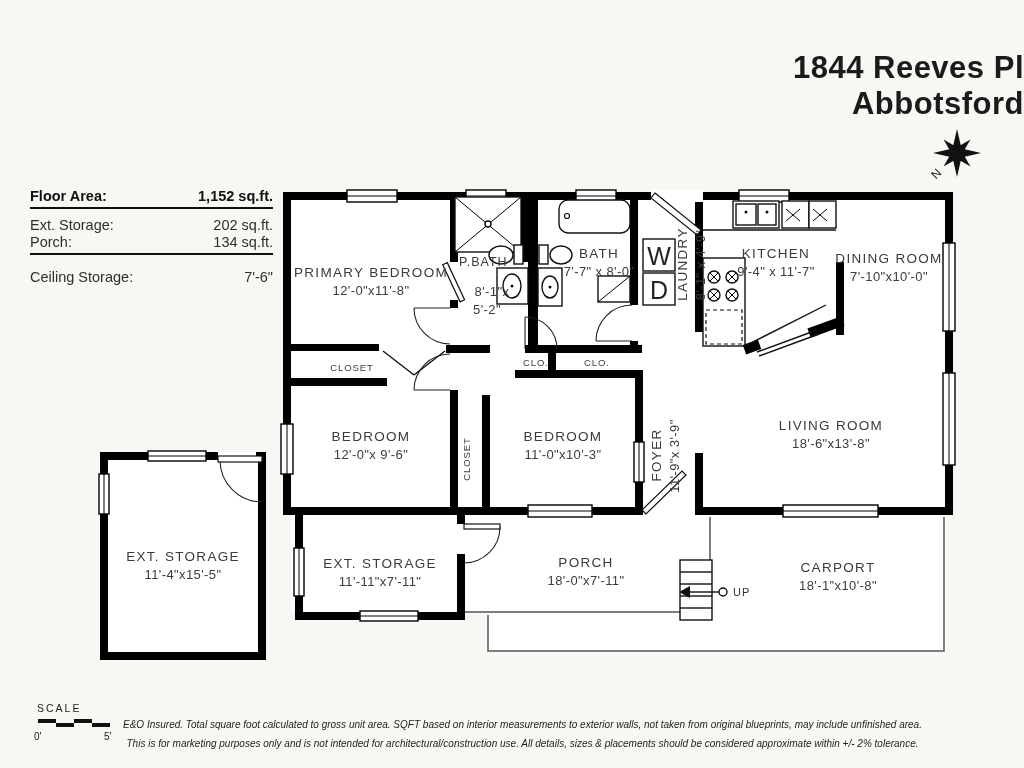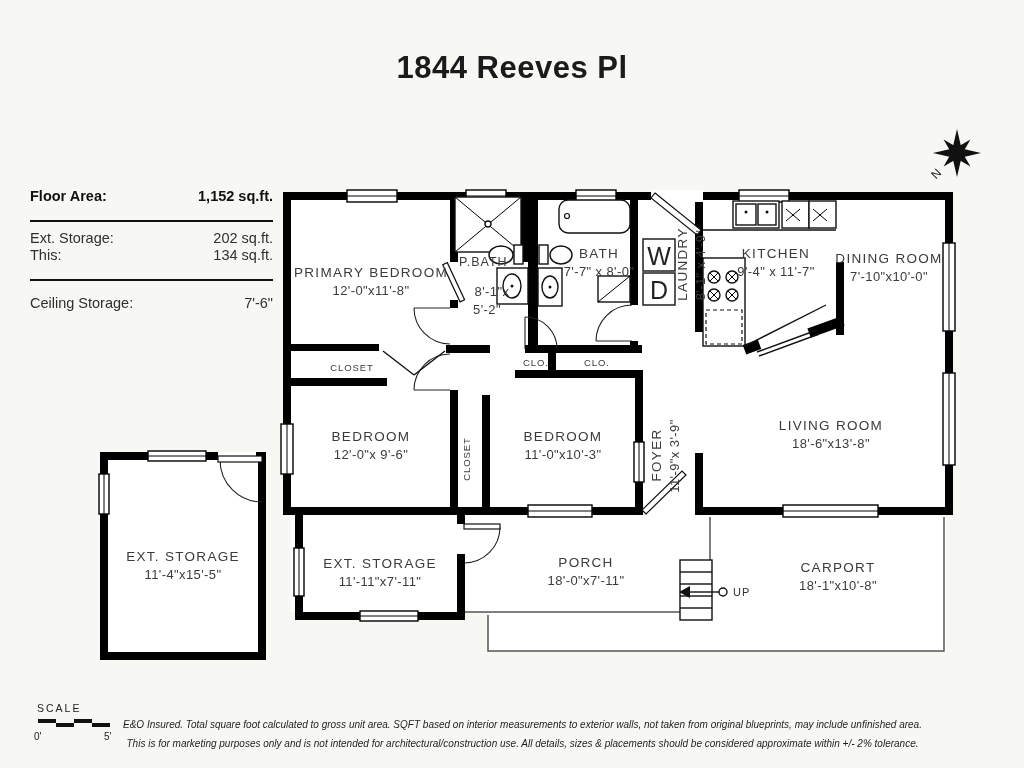--- a/index.html
+++ b/index.html
@@ -3,29 +3,29 @@
 <meta charset="utf-8">
 <style>
   html,body{margin:0;padding:0;}
   body{
     width:1024px;height:768px;position:relative;overflow:hidden;
     background:#f7f7f4;
     font-family:"Liberation Sans",sans-serif;color:#2e2e2e;
   }
   
   .title{
-    position:absolute;left:0;right:0;top:50px;text-align:center;
+    position:absolute;left:0;right:0;top:50px;text-align:right;
     font-size:31px;font-weight:bold;color:#1b1b1b;line-height:36px;letter-spacing:.5px;
   }
   .stats{
     position:absolute;left:30px;top:188px;width:243px;font-size:14.5px;color:#2f2f2f;
   }
   .srow{display:flex;justify-content:space-between;line-height:17px;}
   .srow .v{text-align:right;}
-  .rule{border-bottom:2.5px solid #111;padding-bottom:15px;}
+  .rule{border-bottom:2.5px solid #111;padding-bottom:2px;}
   .bold{font-weight:bold;color:#111;}
   .gap8{margin-top:8px;}
   .gap14{margin-top:14px;}
   .footer{
     position:absolute;left:100px;width:845px;top:716px;text-align:center;
     font-size:10px;font-style:italic;color:#1d1d1d;line-height:18.5px;
   }
   svg{position:absolute;left:0;top:0;}
   
   .wall{fill:#000;}
@@ -46,34 +46,35 @@
   .sct{font:10.5px "Liberation Sans",sans-serif;letter-spacing:2px;fill:#222;}
   .scn{font:10px "Liberation Sans",sans-serif;fill:#222;}
   .up{font:11px "Liberation Sans",sans-serif;letter-spacing:1px;fill:#333;}
   .north{font:12px "Liberation Sans",sans-serif;fill:#222;}
 </style>
 </head>
 <body>
 
 <div class="title">
   <div>1844 Reeves Pl</div>
+  <div>Abbotsford</div>
 </div>
 
 <div class="stats">
   <div class="srow rule bold">
     <span>Floor Area:</span>
     <span class="v">1,152 sq.ft.</span>
   </div>
   <div class="gap8"></div>
   <div class="srow">
     <span>Ext. Storage:</span>
     <span class="v">202 sq.ft.</span>
   </div>
   <div class="srow rule">
-    <span>This:</span>
+    <span>Porch:</span>
     <span class="v">134 sq.ft.</span>
   </div>
   <div class="gap14"></div>
   <div class="srow">
     <span>Ceiling Storage:</span>
     <span class="v">7'-6"</span>
   </div>
 </div>
 
 <svg width="1024" height="768" viewBox="0 0 1024 768">

